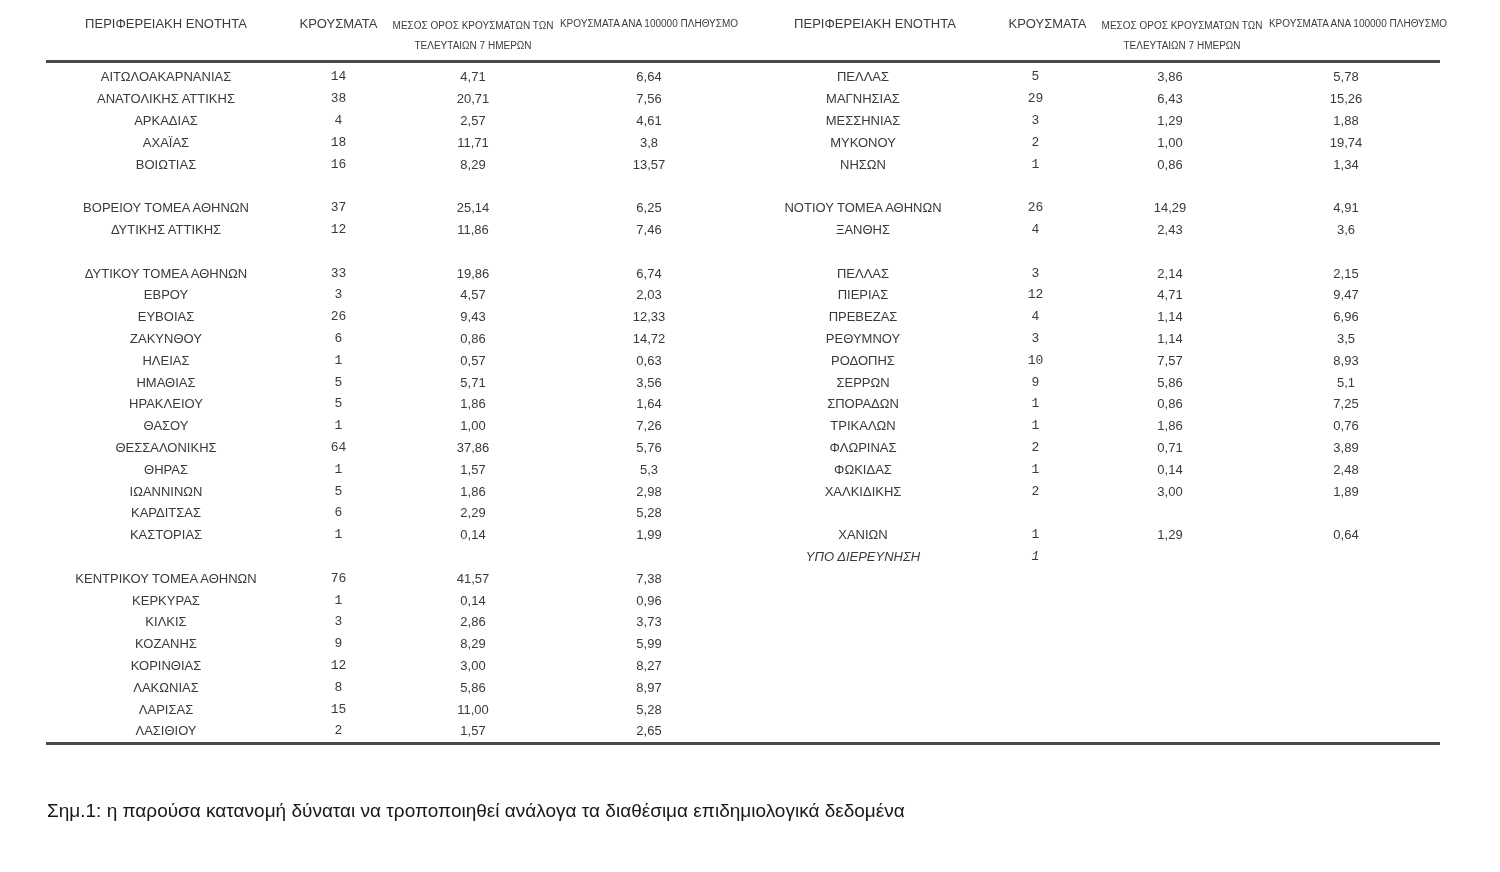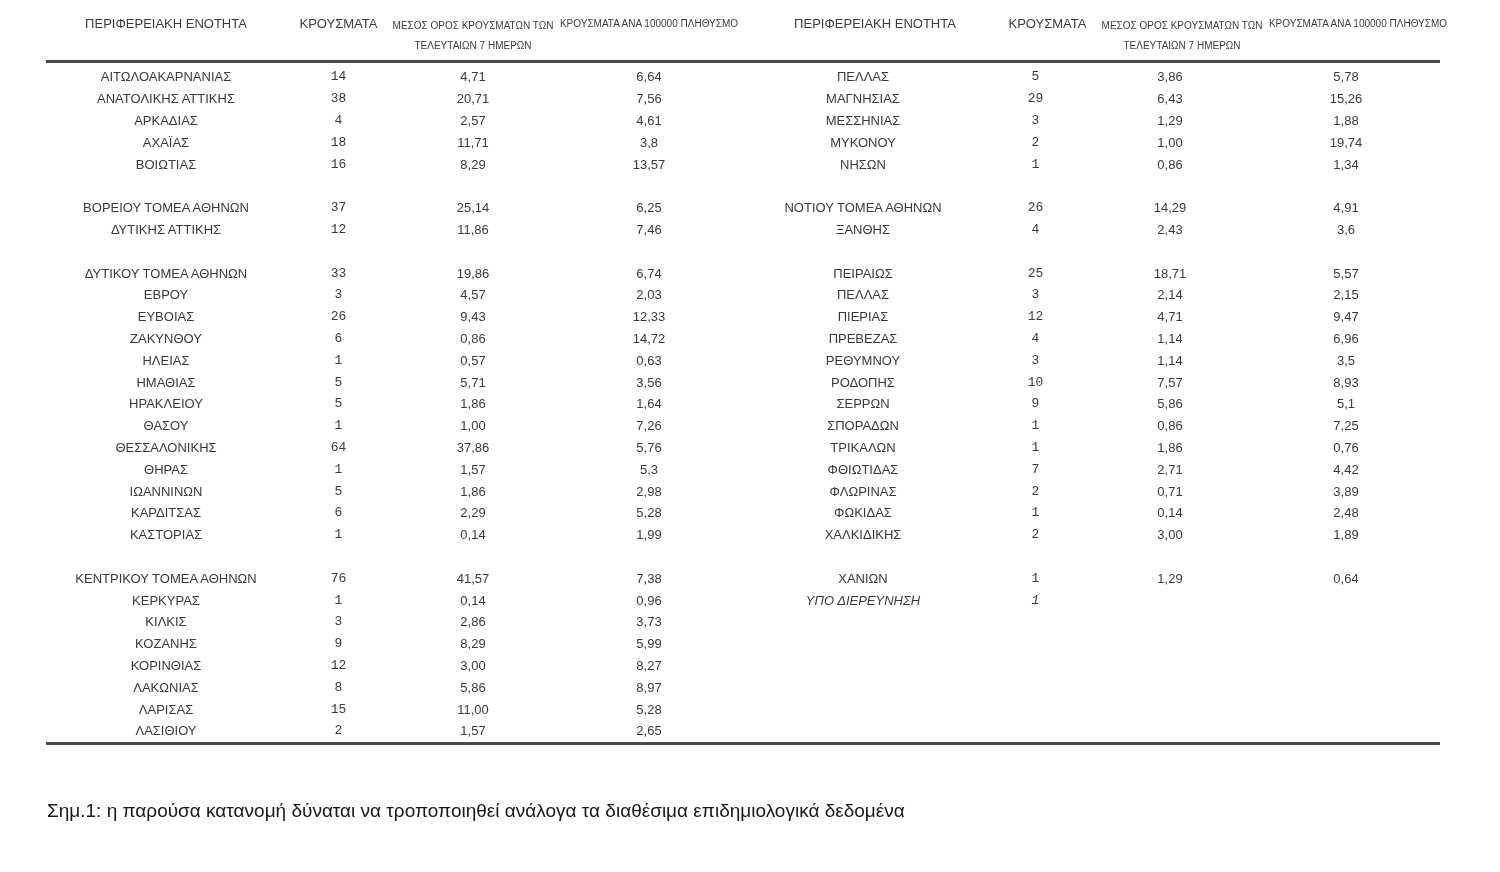--- a/index.html
+++ b/index.html
@@ -345,26 +345,20 @@
             <div class="cell c-avg">2,43</div>
             <div class="cell c-per">3,6</div>
           </div>
           <div class="row">
             <div class="cell c-name"></div>
             <div class="cell c-cases"></div>
             <div class="cell c-avg"></div>
             <div class="cell c-per"></div>
           </div>
           <div class="row">
-            <div class="cell c-name">ΠΕΙΡΑΙΩΣ</div>
-            <div class="cell c-cases">25</div>
-            <div class="cell c-avg">18,71</div>
-            <div class="cell c-per">5,57</div>
-          </div>
-          <div class="row">
             <div class="cell c-name">ΠΕΛΛΑΣ</div>
             <div class="cell c-cases">3</div>
             <div class="cell c-avg">2,14</div>
             <div class="cell c-per">2,15</div>
           </div>
           <div class="row">
             <div class="cell c-name">ΠΙΕΡΙΑΣ</div>
             <div class="cell c-cases">12</div>
             <div class="cell c-avg">4,71</div>
             <div class="cell c-per">9,47</div>
@@ -399,26 +393,20 @@
             <div class="cell c-avg">0,86</div>
             <div class="cell c-per">7,25</div>
           </div>
           <div class="row">
             <div class="cell c-name">ΤΡΙΚΑΛΩΝ</div>
             <div class="cell c-cases">1</div>
             <div class="cell c-avg">1,86</div>
             <div class="cell c-per">0,76</div>
           </div>
           <div class="row">
-            <div class="cell c-name">ΦΘΙΩΤΙΔΑΣ</div>
-            <div class="cell c-cases">7</div>
-            <div class="cell c-avg">2,71</div>
-            <div class="cell c-per">4,42</div>
-          </div>
-          <div class="row">
             <div class="cell c-name">ΦΛΩΡΙΝΑΣ</div>
             <div class="cell c-cases">2</div>
             <div class="cell c-avg">0,71</div>
             <div class="cell c-per">3,89</div>
           </div>
           <div class="row">
             <div class="cell c-name">ΦΩΚΙΔΑΣ</div>
             <div class="cell c-cases">1</div>
             <div class="cell c-avg">0,14</div>
             <div class="cell c-per">2,48</div>

